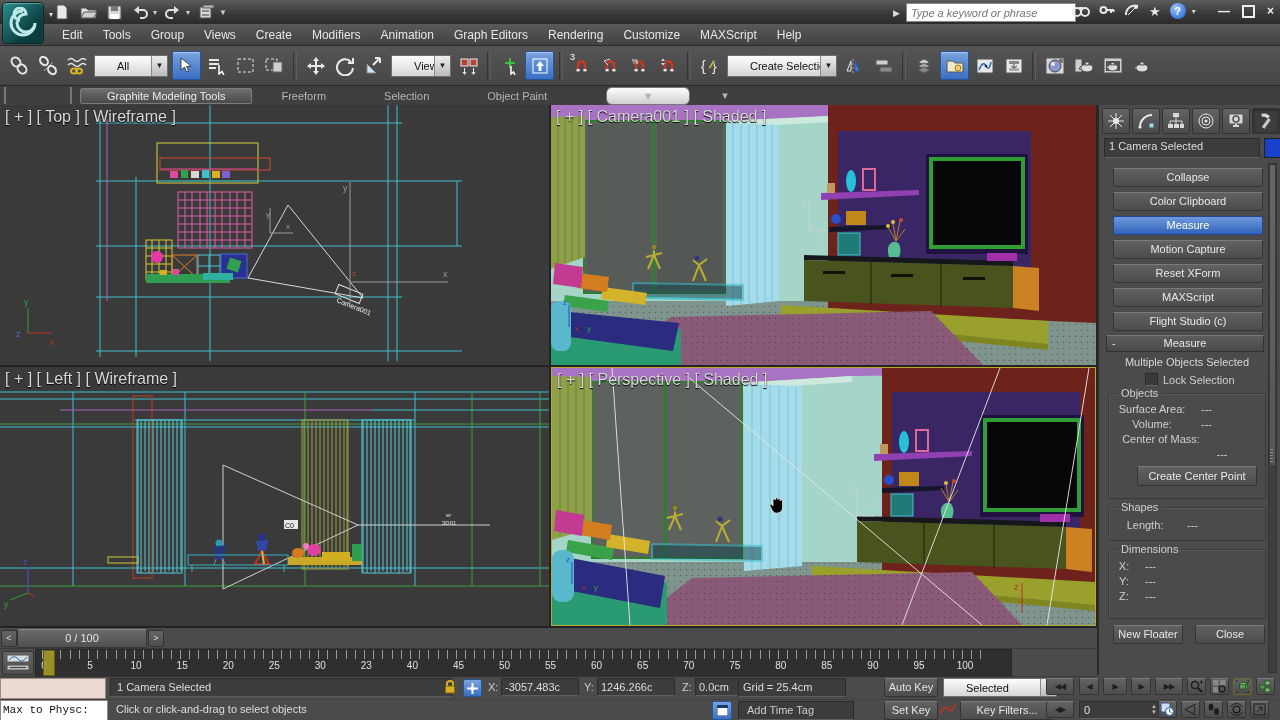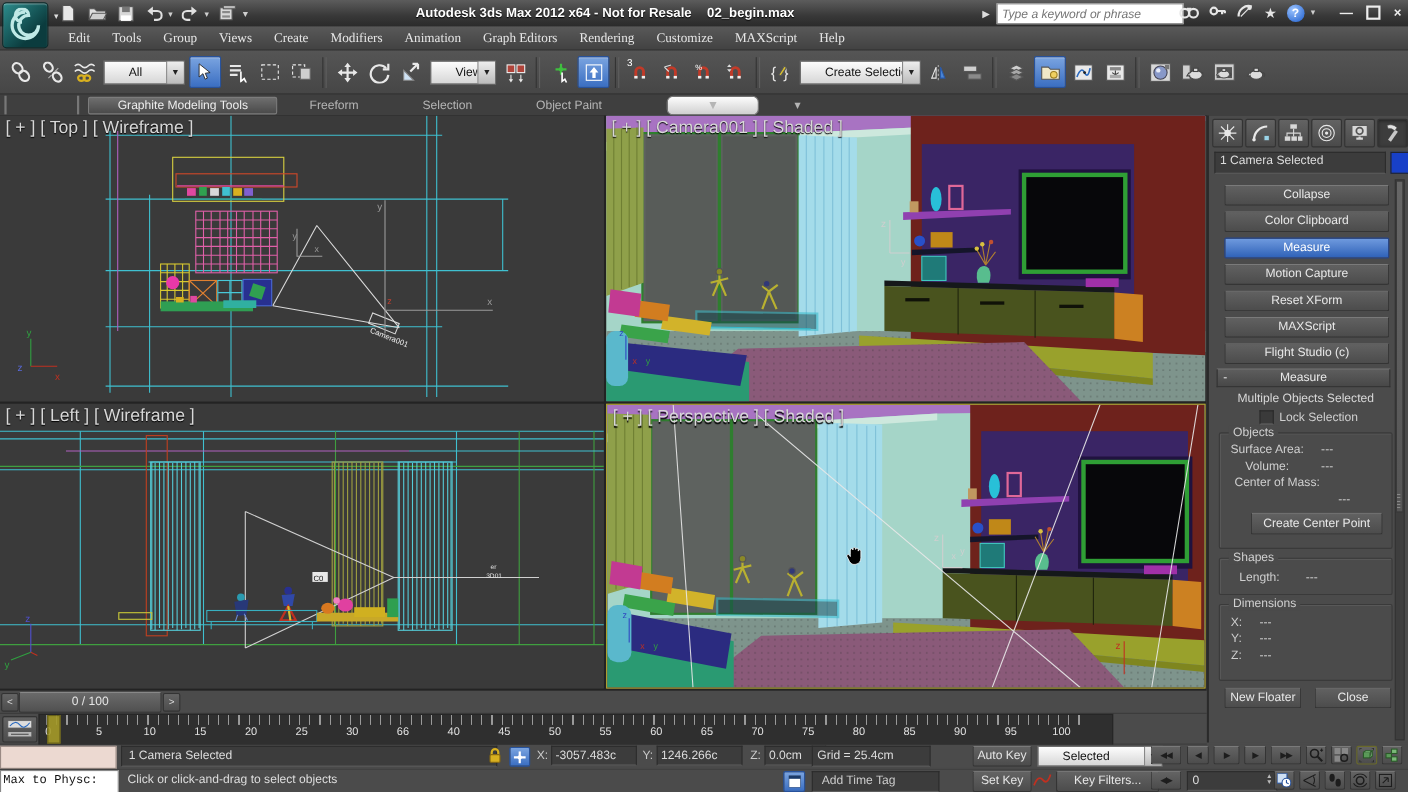--- a/index.html
+++ b/index.html
@@ -26,21 +26,21 @@
     color:#777;font-size:11px;padding:1px 4px;font-family:"Liberation Sans",sans-serif;}
   .ic-icons{position:absolute;left:1072px;top:3px;display:flex;gap:9px;align-items:center;}
   .helpbtn{width:16px;height:16px;border-radius:50%;background:radial-gradient(circle at 35% 30%,#9cc4ff,#1b5ccc);
     color:#fff;font-weight:bold;font-size:11px;display:flex;align-items:center;justify-content:center;}
   .winbtns{position:absolute;right:6px;top:4px;display:flex;gap:12px;align-items:center;color:#eee;
     font-size:12px;font-weight:bold;}
   .maxglyph{width:9px;height:9px;border:2px solid #eee;display:inline-block;}
   
   .menubar{position:absolute;left:0;top:24px;width:1280px;height:22px;
     background:linear-gradient(#595959,#424242);border-bottom:1px solid #2a2a2a;
-    display:flex;align-items:center;padding-left:52px;box-sizing:border-box;font-family:Liberation Serif, serif;}
+    display:flex;align-items:center;padding-left:52px;box-sizing:border-box;}
   .menubar span{padding:3px 10px;color:#e6e6e6;font-size:12px;}
   
   .toolbar{position:absolute;left:0;top:46px;width:1280px;height:40px;
     background:linear-gradient(#555,#464646);border-bottom:1px solid #282828;
     display:flex;align-items:center;padding:0 4px;box-sizing:border-box;}
   .tbtn{width:27px;height:27px;margin:0 1px;display:flex;align-items:center;justify-content:center;
     border-radius:2px;flex:none;}
   .tbtn.active{background:linear-gradient(#7aa4e0,#3a6ec2);border:1px solid #27529c;box-shadow:inset 0 1px 1px rgba(255,255,255,.4);}
   .tsep{width:2px;height:28px;margin:0 4px;border-left:1px solid #333;border-right:1px solid #5f5f5f;flex:none;}
   .combo{height:20px;background:linear-gradient(#fdfdfd,#d6d6d6);border:1px solid #6f6f6f;color:#111;
@@ -220,23 +220,20 @@
       <span class="qbtn">
           <svg width="16" height="16">
             <rect x="2" y="3" width="11" height="11" fill="#d8d8d8" stroke="#555"></rect>
             <rect x="5" y="1" width="11" height="3" fill="#bbb" stroke="#555"></rect>
             <rect x="4" y="6" width="7" height="2" fill="#888"></rect>
             <rect x="4" y="10" width="7" height="2" fill="#888"></rect>
           </svg>
         </span>
       <span class="tinycaret">▼</span>
     </div>
-    <div class="apptitle">
-      <span>Autodesk 3ds Max  2012 x64  - Not for Resale</span><span class="doctitle">02_begin.max</span>
-    </div>
     <div class="searchwrap">
       <span class="searcharrow">▶</span>
       <input class="search" placeholder="Type a keyword or phrase" style="">
     </div>
     <div class="ic-icons">
       <span><svg width="18" height="14">
             <circle cx="5" cy="9" r="4" fill="none" stroke="#e6e6e6" stroke-width="2"></circle>
             <circle cx="13" cy="9" r="4" fill="none" stroke="#e6e6e6" stroke-width="2"></circle>
             <path d="M7,5 h4" stroke="#e6e6e6" stroke-width="2"></path>
           </svg></span>
@@ -915,21 +912,21 @@
     <div class="ruler">
       <div class="minors"></div>
       <div class="labels">
           <span class="tick" style="left: 8px;">0</span>
           <span class="tick" style="left: 54.05px;">5</span>
           <span class="tick" style="left: 100.1px;">10</span>
           <span class="tick" style="left: 146.15px;">15</span>
           <span class="tick" style="left: 192.2px;">20</span>
           <span class="tick" style="left: 238.25px;">25</span>
           <span class="tick" style="left: 284.3px;">30</span>
-          <span class="tick" style="left: 330.35px;">66</span>
+          <span class="tick" style="left: 330.35px;">23</span>
           <span class="tick" style="left: 376.4px;">40</span>
           <span class="tick" style="left: 422.45px;">45</span>
           <span class="tick" style="left: 468.5px;">50</span>
           <span class="tick" style="left: 514.55px;">55</span>
           <span class="tick" style="left: 560.6px;">60</span>
           <span class="tick" style="left: 606.65px;">65</span>
           <span class="tick" style="left: 652.7px;">70</span>
           <span class="tick" style="left: 698.75px;">75</span>
           <span class="tick" style="left: 744.8px;">80</span>
           <span class="tick" style="left: 790.85px;">85</span>

